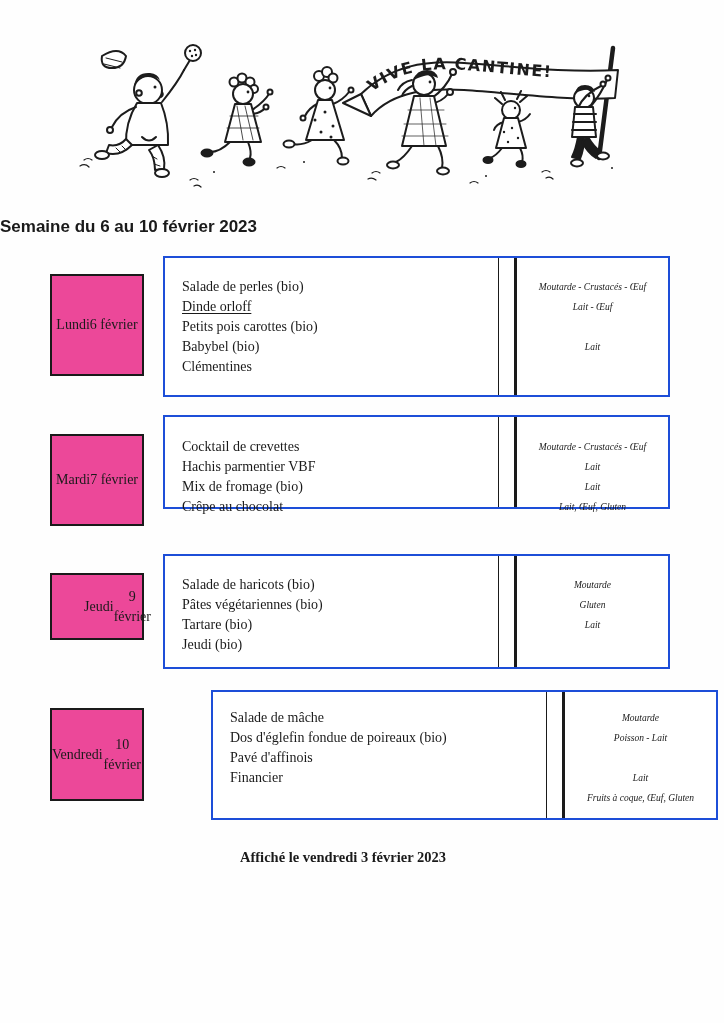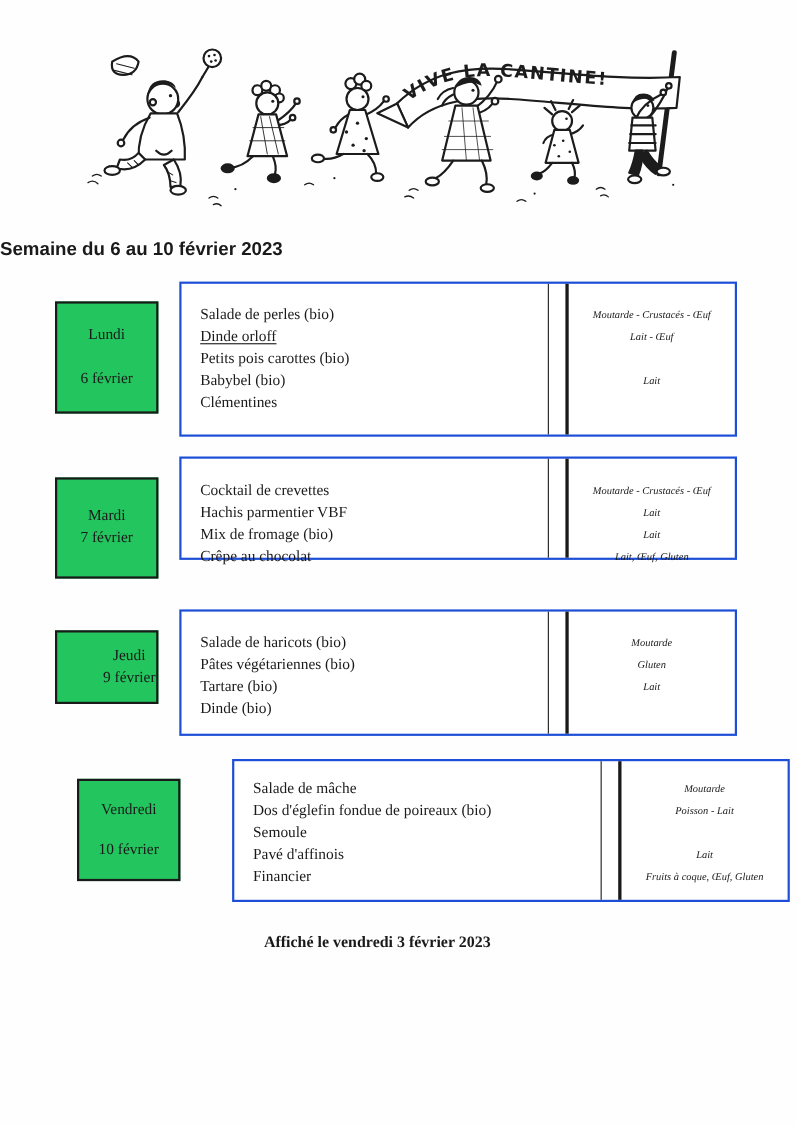--- a/index.html
+++ b/index.html
@@ -6,22 +6,22 @@
   .page{
     position:relative;width:724px;height:1023px;background:#fefefe;
     font-family:"Liberation Serif", serif;color:#1a1a1a;overflow:hidden;
   }
   .illustration{position:absolute;left:72px;top:40px;width:570px;height:155px;}
   .doc-title{
     position:absolute;top:217px;left:0;width:686px;
     font-family:"Liberation Sans", sans-serif;font-weight:bold;font-size:17px;line-height:20px;
   }
   .day-box{
-    position:absolute;left:50px;width:94px;border:2px solid #1a1a1a;background:#22c55e;
-    box-sizing:border-box;display:flex;flex-direction:column;align-items:center;justify-content:center;
+    position:absolute;left:50px;width:94px;border:2px solid #1a1a1a;background:#ec4899;
+    box-sizing:border-box;display:flex;align-items:center;justify-content:center;
     font-size:14px;line-height:20px;text-align:center;
   }
   .menu-box{
     position:absolute;left:163px;width:507px;border:2px solid #1d4ed8;background:#fff;
     box-sizing:border-box;
   }
   .dishes{position:absolute;left:17px;right:175px;}
   .dish{height:20px;line-height:20px;font-size:14px;white-space:nowrap;}
   .dish .u{text-decoration:underline;text-underline-offset:2px;}
   .vl1{position:absolute;top:0;bottom:0;left:333px;width:1px;background:#1a1a1a;}
@@ -235,42 +235,41 @@
 
   <div class="day-box" style="top:573px;height:67px;padding-left:41px;">
     <div>Jeudi</div>
     <div>9 février</div>
   </div>
   <div class="menu-box" style="top:554px;height:115px;">
     <div class="dishes" style="top:19px;">
       <div class="dish">Salade de haricots (bio)</div>
       <div class="dish">Pâtes végétariennes (bio)</div>
       <div class="dish">Tartare (bio)</div>
-      <div class="dish">Dinde (bio)</div>
+      <div class="dish">Jeudi (bio)</div>
     </div>
     <div class="vl1"></div>
     <div class="vl2"></div>
     <div class="allergens" style="top:19px;">
       <div class="allergen">Moutarde</div>
       <div class="allergen">Gluten</div>
       <div class="allergen">Lait</div>
       <div class="allergen"></div>
     </div>
   </div>
 
-  <div class="day-box" style="top:708px;height:93px;margin-left:20px;">
+  <div class="day-box" style="top:708px;height:93px;">
     <div>Vendredi</div>
     <div class="spacer-16"></div>
     <div>10 février</div>
   </div>
   <div class="menu-box" style="top:690px;height:130px;margin-left:48px;">
     <div class="dishes" style="top:16px;">
       <div class="dish">Salade de mâche</div>
       <div class="dish">Dos d'églefin fondue de poireaux (bio)</div>
-      <div class="dish">Semoule</div>
       <div class="dish">Pavé d'affinois</div>
       <div class="dish">Financier</div>
     </div>
     <div class="vl1"></div>
     <div class="vl2"></div>
     <div class="allergens" style="top:16px;">
       <div class="allergen">Moutarde</div>
       <div class="allergen">Poisson - Lait</div>
       <div class="allergen"></div>
       <div class="allergen">Lait</div>

